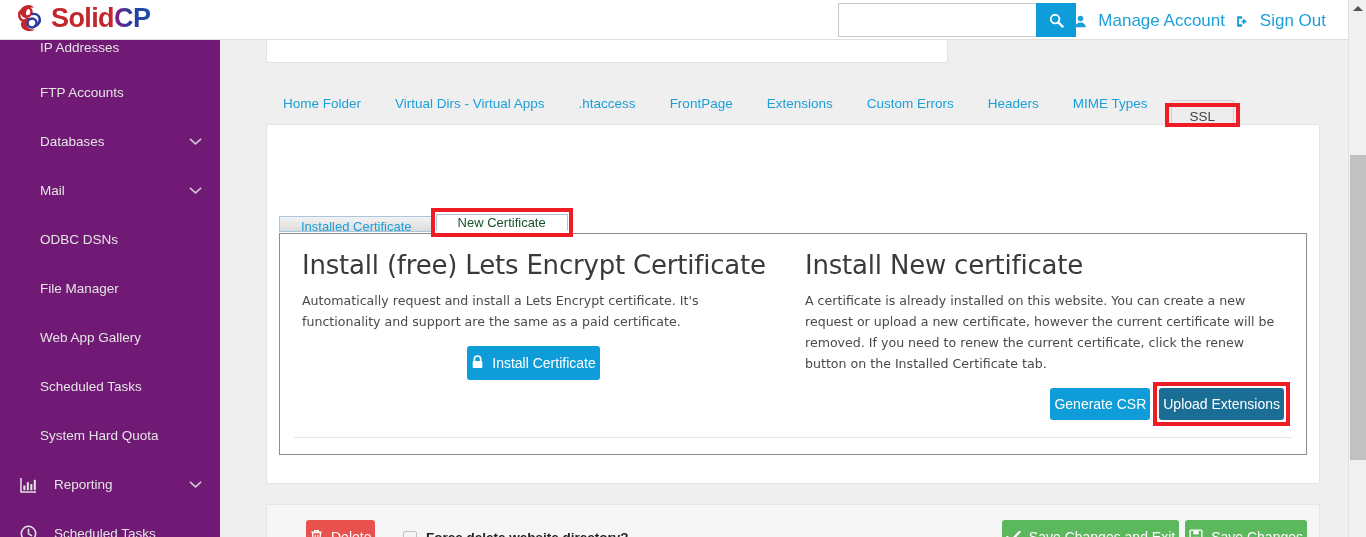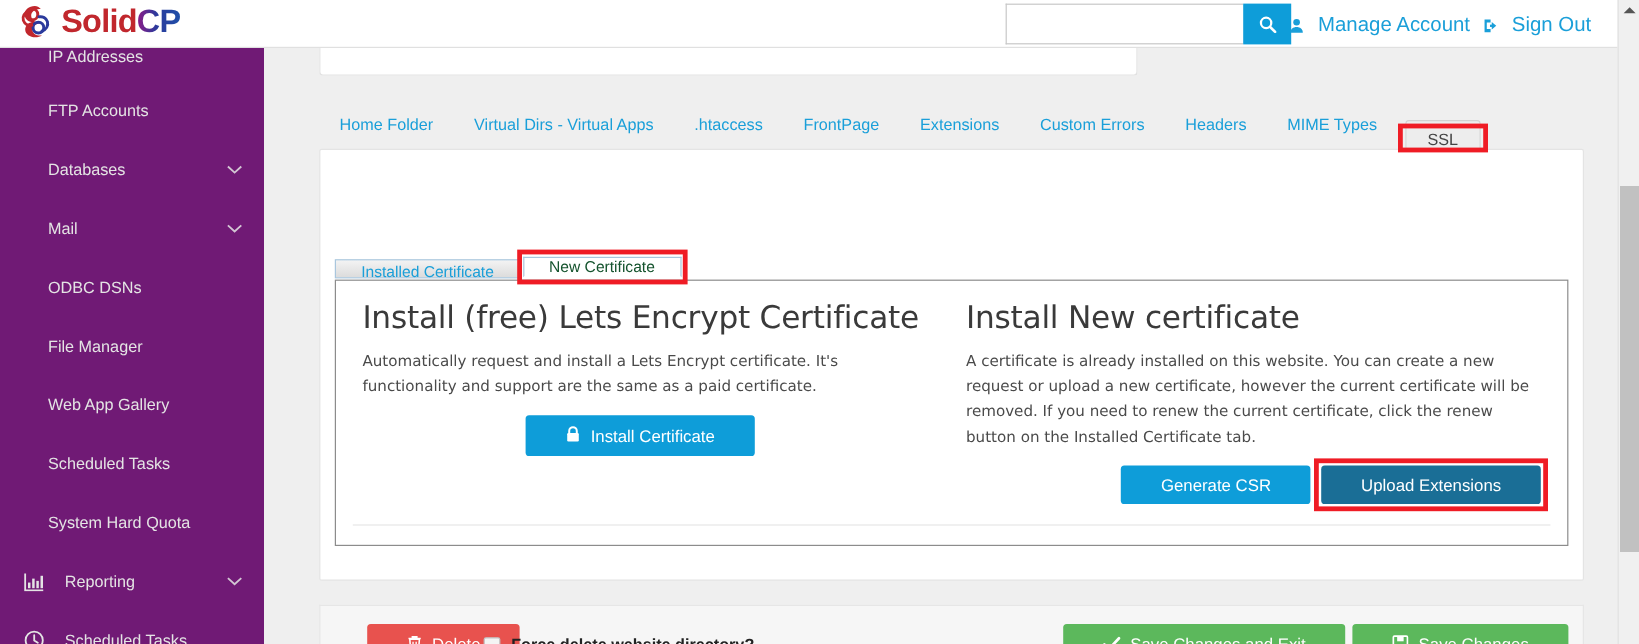--- a/index.html
+++ b/index.html
@@ -191,21 +191,21 @@
     color: #4a4a4a;
     margin: 0;
   }
   .btn-row { display: flex; justify-content: flex-end; margin-top: 14px; }
   .btn-row.left-col { justify-content: center; }
 
   .btn {
     border: none; border-radius: 3px;
     font-family: "Liberation Sans", sans-serif;
     font-size: 14px; color: #fff;
-    padding: 9px 33px;
+    padding: 9px 4px;
     display: inline-flex; align-items: center; gap: 8px;
     cursor: pointer; white-space: nowrap;
     line-height: 1;
   }
   .btn-blue { background: #0e9dd9; }
   .btn-blue-dark { background: #1a6e96; }
   .btn-green { background: #5cb85c; }
   .btn-red { background: #e8524e; }
   #upload-cert-wrap { position: relative; margin-left: 9px; }
 

